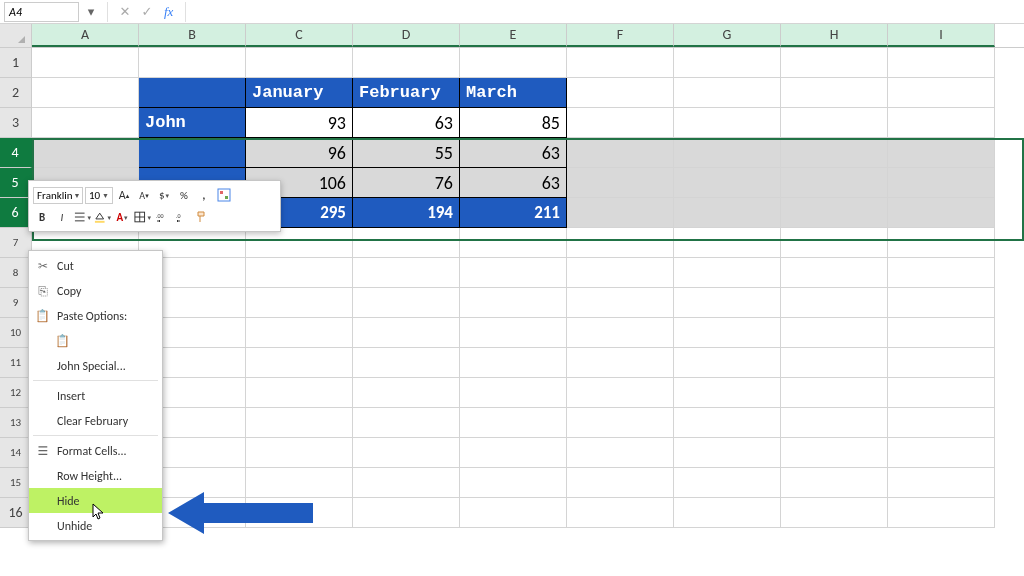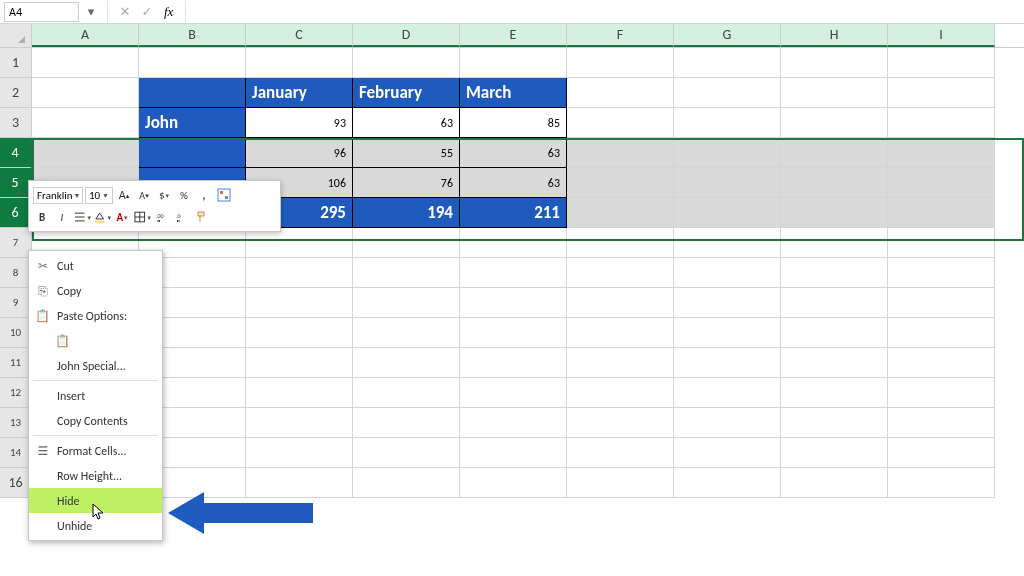--- a/index.html
+++ b/index.html
@@ -1,43 +1,43 @@
 <!DOCTYPE html>
 <html><head>
   <meta charset="utf-8">
   <style>
     * { box-sizing: border-box; margin: 0; padding: 0; }
     body { font-family: "Segoe UI", Calibri, Arial, sans-serif; font-size: 13px; background: #fff; overflow: hidden; width: 1024px; height: 576px; position: relative; }
     
     .formula-bar { height: 24px; display: flex; align-items: center; border-bottom: 1px solid #d4d4d4; background: #fff; padding: 2px 4px; gap: 4px; }
-    .name-box { width: 75px; height: 20px; border: 1px solid #ccc; background: #fff; padding: 0 4px; display: flex; align-items: center; font-size: 12px; }
+    .name-box { width: 75px; height: 20px; border: 1px solid #ccc; background: #fff; padding: 0 4px; display: flex; align-items: center; font-size: 12px; font-style: italic; }
     .name-box-dropdown { width: 16px; text-align: center; color: #666; cursor: pointer; }
     .fb-divider { width: 1px; height: 20px; background: #e0e0e0; margin: 0 4px; }
     .fb-btn { width: 18px; height: 18px; display: flex; align-items: center; justify-content: center; color: #aaa; font-size: 13px; }
-    .fx-label { font-style: italic; font-family: "Times New Roman", serif; color: #000000; font-size: 13px; margin: 0 4px; }
+    .fx-label { font-style: italic; font-family: "Times New Roman", serif; color: #3b82f6; font-size: 13px; margin: 0 4px; }
     
     .sheet-wrapper { position: relative; }
     
     .col-headers { display: flex; height: 24px; border-bottom: 1px solid #ccc; }
     .corner { width: 32px; background: #e6e6e6; border-right: 1px solid #ccc; display:flex; align-items:center; justify-content:center; }
     .corner::after { content:""; width:0; height:0; border-left:7px solid transparent; border-bottom:7px solid #b0b0b0; position:relative; left:6px; top:4px; }
     .col-head { flex: 0 0 107px; background: #e6e6e6; border-right: 1px solid #ccc; display: flex; align-items: center; justify-content: center; color: #444; font-size: 14px; }
     .col-head.sel { background: #d3f0e0; border-bottom: 2px solid #217346; }
     
     .grid { position: relative; }
     .row { display: flex; height: 30px; }
     .row-head { width: 32px; background: #e6e6e6; border-right: 1px solid #ccc; border-bottom: 1px solid #ccc; display: flex; align-items: center; justify-content: center; color: #444; font-size: 14px; }
     .row-head.sel { background: #0f7b40; color: #fff; border-right: 2px solid #0f7b40; }
     .row-head.partial { font-size: 11px; }
     .cell { flex: 0 0 107px; border-right: 1px solid #d4d4d4; border-bottom: 1px solid #d4d4d4; display: flex; align-items: center; padding: 0 6px; font-size: 15px; background: #fff; }
     .cell.right { justify-content: flex-end; }
     .row.selrow .cell { background: #d9d9d9; padding-left: 10px; }
 
-    .hdr-blue { background: #1f5bbf !important; color: #fff; font-weight: bold; font-size: 17px; border-right: 1px solid #000 !important; border-bottom: 1px solid #000 !important; }
-    .dat-cell { font-size: 12px; border-right: 1px solid #000 !important; border-bottom: 1px solid #000 !important; text-align: center; }
+    .hdr-blue { background: #1f5bbf !important; color: #fff; font-weight: bold; font-size: 17px; border-right: 1px solid #000 !important; border-bottom: 1px solid #000 !important; font-family: Liberation Mono, monospace; }
+    .dat-cell { font-size: 18px; border-right: 1px solid #000 !important; border-bottom: 1px solid #000 !important; text-align: center; }
     .sum-blue { background: #1f5bbf !important; color: #fff; font-weight: bold; font-size: 17px; border-right: 1px solid #000 !important; border-bottom: 1px solid #000 !important; text-align: right; }
 
     .selection-border { position: absolute; border: 2px solid #217346; pointer-events: none; left: 32px; top: 114px; right: 0; height: 103px; }
 
     .mini-toolbar { position: absolute; left: 28px; top: 180px; background: #fff; border: 1px solid #c6c6c6; box-shadow: 0 2px 6px rgba(0,0,0,0.25); padding: 3px 4px; z-index: 20; width: 253px; }
     .mini-row { display: flex; align-items: center; gap: 2px; height: 22px; }
     .mini-font { border: 1px solid #ccc; padding: 1px 3px; font-size: 11px; width: 50px; display:flex; align-items:center; justify-content:space-between; }
     .mini-size { border: 1px solid #ccc; padding: 1px 3px; font-size: 11px; width: 28px; display:flex; align-items:center; justify-content:space-between; }
     .mini-btn { width: 18px; height: 18px; display: flex; align-items: center; justify-content: center; font-size: 11px; color: #333; }
     .mini-btn svg { width:14px; height:14px; }
@@ -254,20 +254,32 @@
         <div class="cell"></div>
         <div class="cell"></div>
         <div class="cell"></div>
         <div class="cell"></div>
         <div class="cell"></div>
         <div class="cell"></div>
         <div class="cell"></div>
         <div class="cell"></div>
       </div>
     <div class="row">
+        <div class="row-head partial">15</div>
+        <div class="cell"></div>
+        <div class="cell"></div>
+        <div class="cell"></div>
+        <div class="cell"></div>
+        <div class="cell"></div>
+        <div class="cell"></div>
+        <div class="cell"></div>
+        <div class="cell"></div>
+        <div class="cell"></div>
+      </div>
+    <div class="row">
         <div class="row-head">16</div>
         <div class="cell"></div>
         <div class="cell"></div>
         <div class="cell"></div>
         <div class="cell"></div>
         <div class="cell"></div>
         <div class="cell"></div>
         <div class="cell"></div>
         <div class="cell"></div>
         <div class="cell"></div>
@@ -382,21 +394,21 @@
       <span class="menu-icon" style="left:26px">📋</span>
     </div>
   <div class="menu-item">
       <span>John Special...</span>
     </div>
   <div class="menu-sep"></div>
   <div class="menu-item">
       <span>Insert</span>
     </div>
   <div class="menu-item">
-      <span>Copy Contents</span>
+      <span>Clear February</span>
     </div>
   <div class="menu-sep"></div>
   <div class="menu-item">
       <span class="menu-icon">☰</span>
       <span>Format Cells...</span>
     </div>
   <div class="menu-item">
       <span>Row Height...</span>
     </div>
   <div class="menu-item hover">

